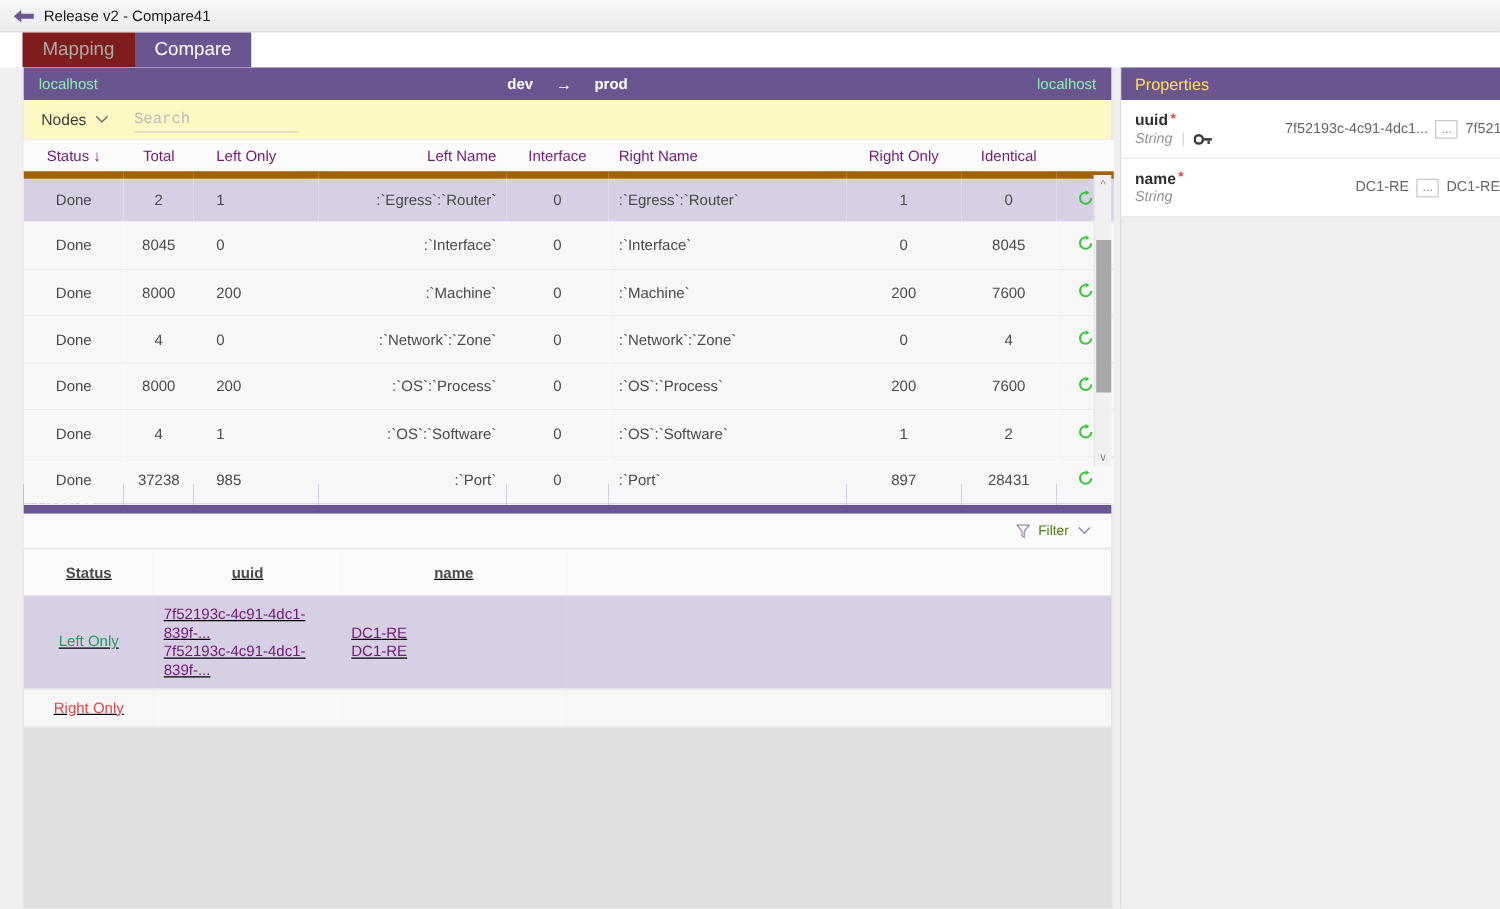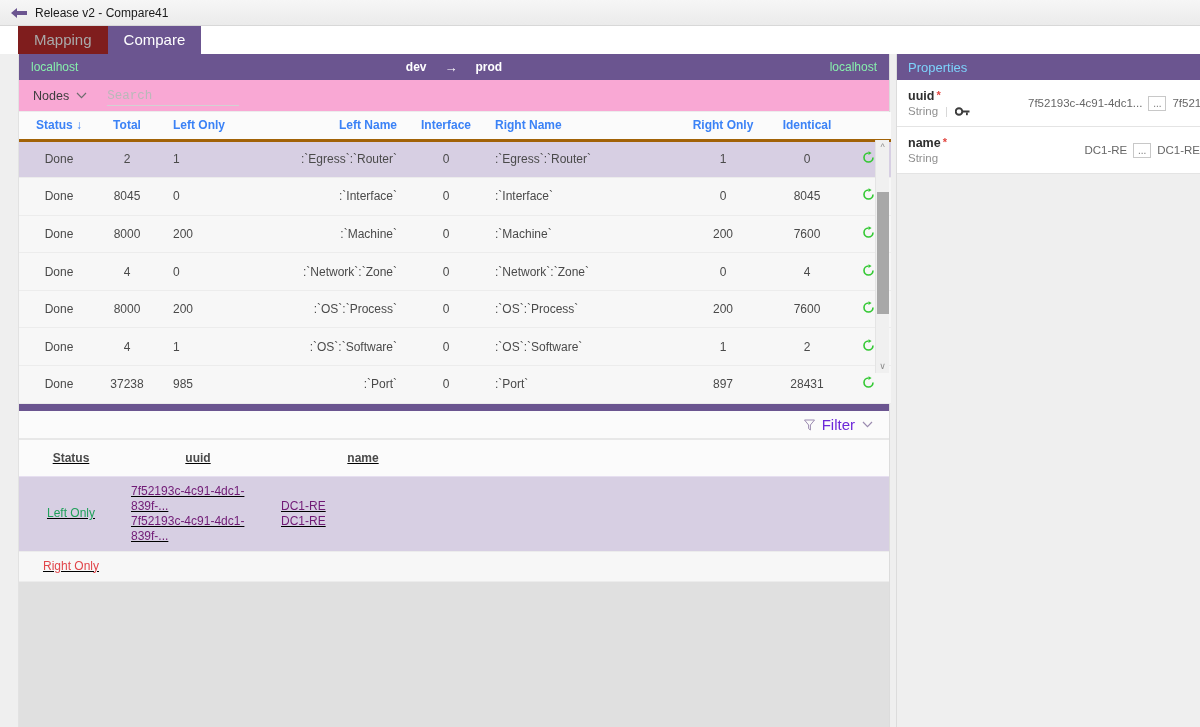--- a/index.html
+++ b/index.html
@@ -77,21 +77,21 @@
     gap: 18px;
     font-size: 12px; font-weight: bold;
     pointer-events: none;
   }
   #compare-bar .envs span { pointer-events: auto; }
   .arrow-glyph { font-size: 13px; font-weight: normal; }
 
   
   #nodes-row {
     height: 32px;
-    background: #f9a8d4;
+    background: #fef9c3;
     border-bottom: 1px solid #ececec;
     display: flex; align-items: center;
     padding-left: 10px;
     flex: 0 0 auto;
   }
   .nodes-select {
     display: flex; align-items: center; gap: 7px;
     font-size: 12.5px; color: #3d3d3d;
     cursor: pointer; padding: 2px 4px;
   }
@@ -112,23 +112,23 @@
   
   #nodes-table-wrap {
     flex: 0 0 auto;
     background: #fff;
     position: relative;
     height: 261px;
     display: flex; flex-direction: column;
   }
   table.grid { width: 100%; border-collapse: collapse; table-layout: fixed; }
   table.grid th {
-    font-size: 12px; font-weight: bold; color: #3b82f6;
+    font-size: 12px; font-weight: normal; color: #701a75;
     height: 28px; background: #fbfbfb;
-    border-bottom: 3px solid #a16207;
+    border-bottom: 6px solid #a16207;
     padding: 0 8px;
     white-space: nowrap;
   }
   table.grid td {
     font-size: 12px; color: #4a4a4a;
     height: 37.6px;
     border-bottom: 1px solid #ececec;
     padding: 0 8px;
     background: #f7f7f7;
     white-space: nowrap; overflow: hidden;
@@ -174,21 +174,21 @@
     font-size: 12.5px; flex: 0 0 auto;
   }
   #records-toolbar {
     height: 29px; background: #fbfbfb;
     border-bottom: 2px solid #e8e8e8;
     display: flex; align-items: center; justify-content: flex-end;
     padding-right: 16px; flex: 0 0 auto;
   }
   .filter-btn {
     display: flex; align-items: center; gap: 7px;
-    font-size: 15px; color: #6d28d9; cursor: pointer;
+    font-size: 11px; color: #4d7c0f; cursor: pointer;
   }
 
   #records-table-wrap { flex: 1 1 auto; background: #e0e0e0; overflow: hidden; }
   table.rec { width: 100%; border-collapse: collapse; table-layout: fixed; text-decoration: underline; }
   table.rec th {
     font-size: 12px; font-weight: bold; color: #4a4a4a;
     height: 36px; background: #fbfbfb;
     border-bottom: 1px solid #e6dff0;
     padding: 0 8px; white-space: nowrap;
   }
@@ -207,39 +207,39 @@
   .nullv { text-align: center; }
 
   
   #props {
     position: absolute; left: 896px; top: 0;
     width: 304px; height: 673px;
     background: #efefef;
     border-left: 1px solid #dcdcdc;
   }
   #props-bar {
-    height: 26px; background: #6b5590; color: #7dd3fc;
+    height: 26px; background: #6b5590; color: #fde047;
     display: flex; align-items: center; padding-left: 11px;
     font-size: 13px;
   }
   .prop-row {
     background: #fff;
     border-bottom: 1px solid #e4e4e4;
     height: 47px;
     display: flex; align-items: center;
     padding: 0 0 0 11px;
     position: relative;
     overflow: hidden;
   }
   .prop-left { width: 120px; flex: 0 0 auto; }
   .prop-key { font-size: 12.5px; font-weight: bold; color: #2e2e2e; }
   .prop-key .req { color: #e2453f; font-size: 11px; vertical-align: top; margin-left: 2px; }
   .prop-type {
     font-size: 11.5px; color: #909090;
-    display: flex; align-items: center; gap: 7px; margin-top: 2px;
+    display: flex; align-items: center; gap: 7px; margin-top: 2px; font-style: italic;
   }
   .prop-sep { color: #d5d5d5; }
   .prop-vals {
     flex: 1 1 auto; display: flex; align-items: center; justify-content: flex-end;
     gap: 6px; font-size: 11.5px; color: #666;
     white-space: nowrap; padding-right: 0;
   }
   .prop-vals .vl { max-width: 118px; overflow: hidden; text-overflow: ellipsis; }
   .dots-btn {
     border: 1px solid #c8c8c8; background: #fff;

